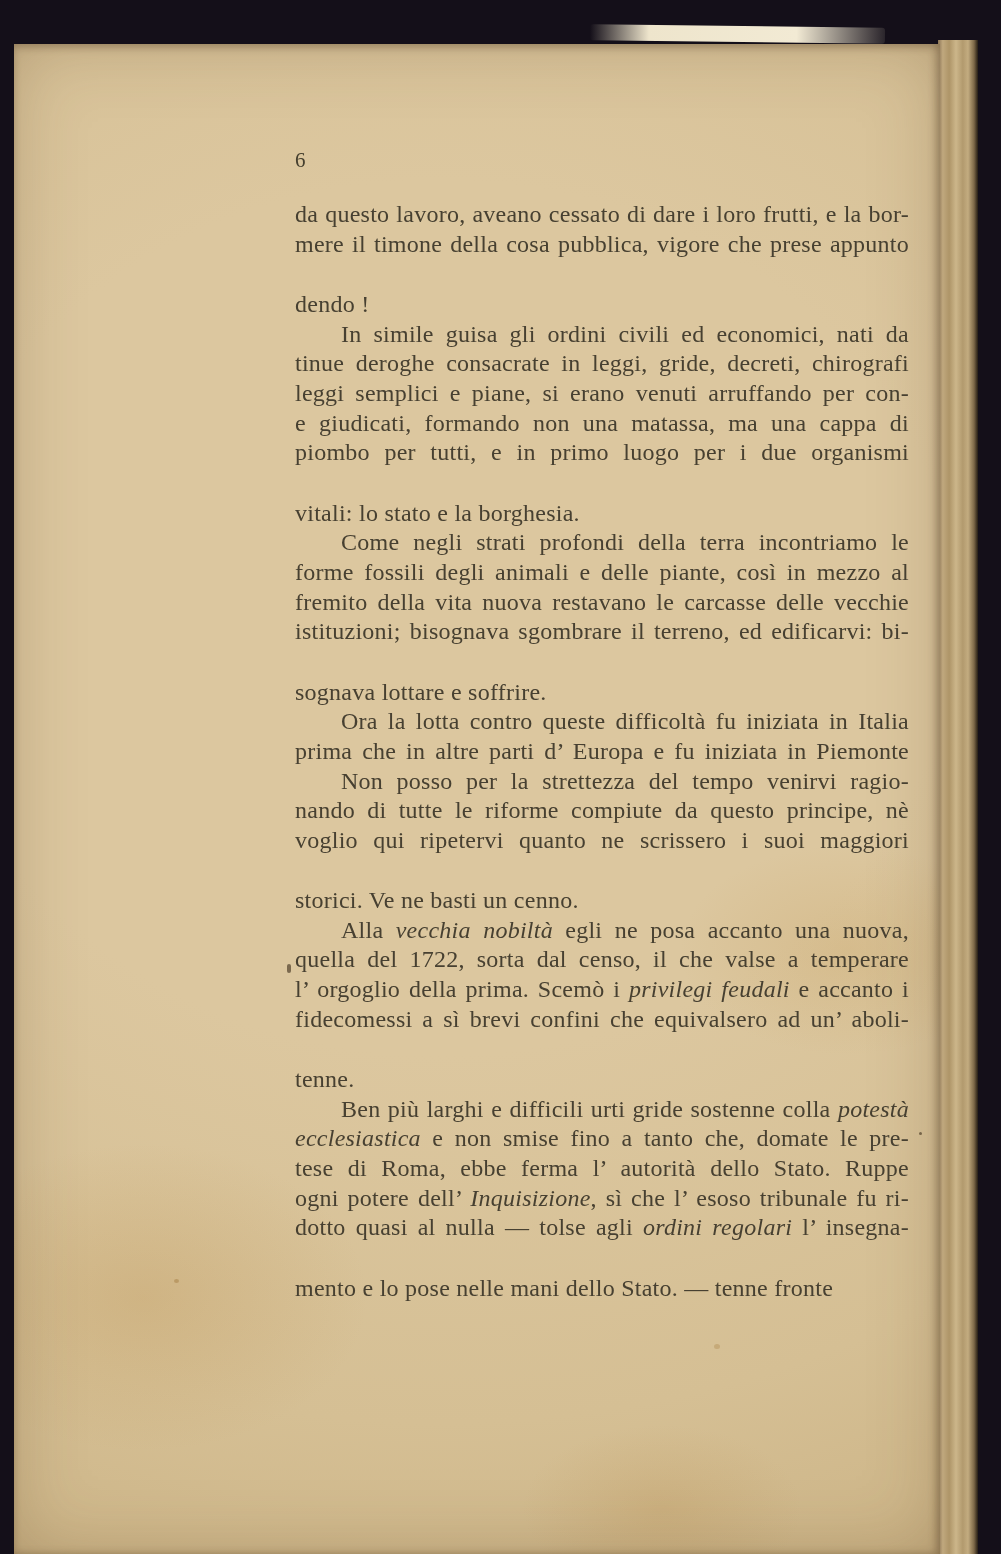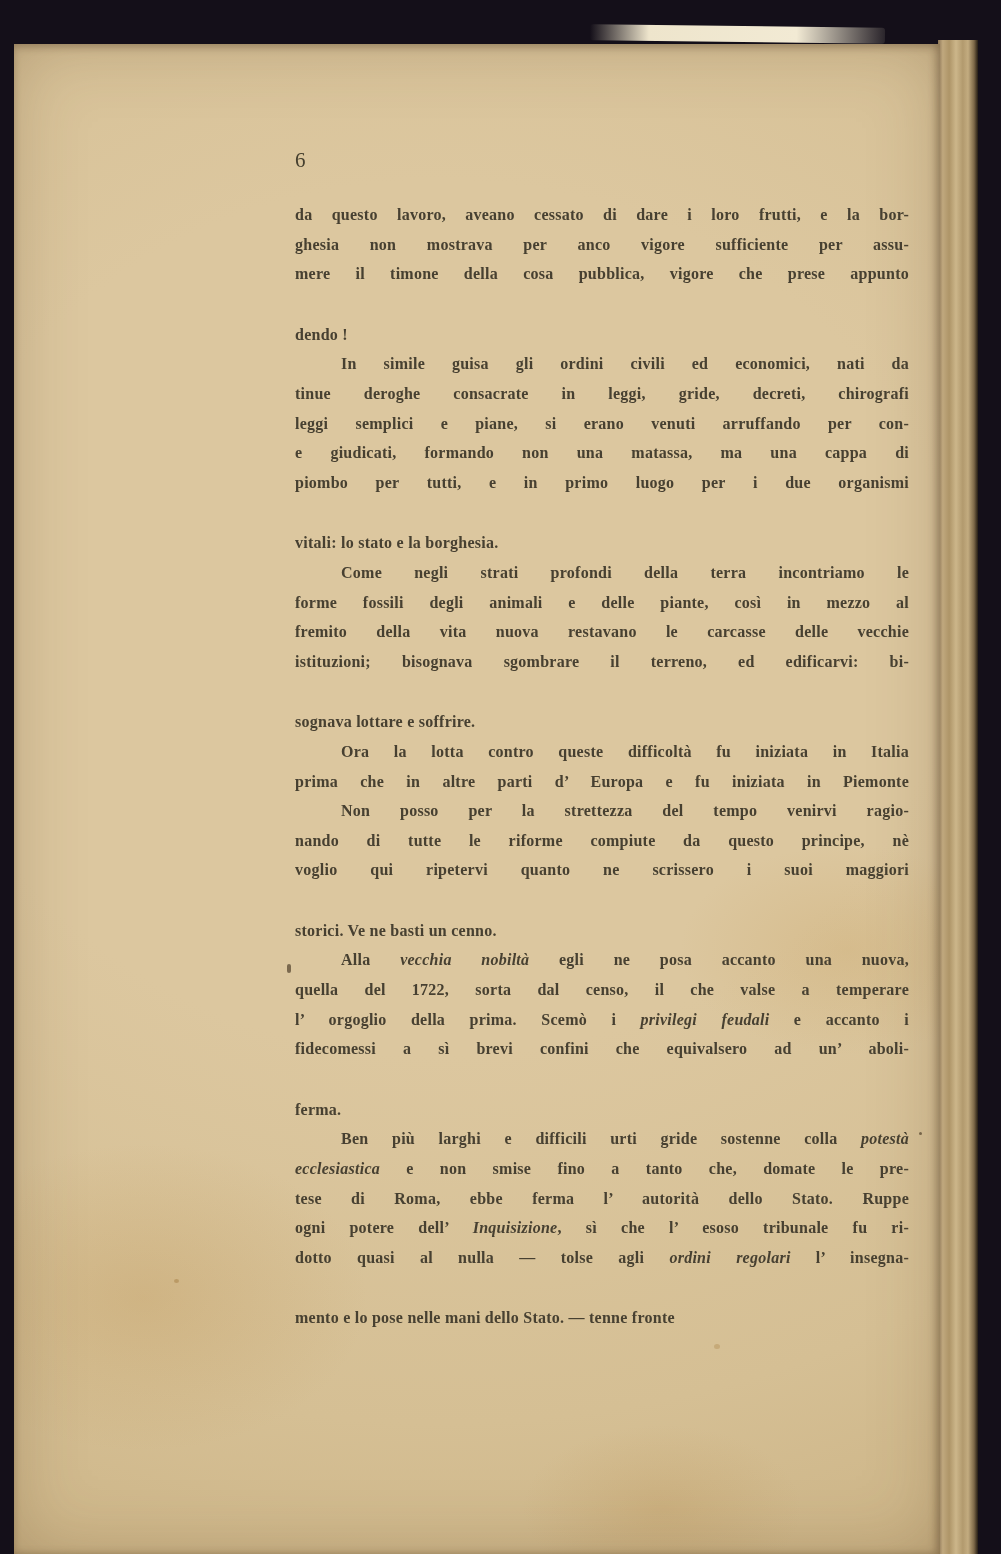--- a/index.html
+++ b/index.html
@@ -64,24 +64,23 @@
     top: 104px;
     width: 614px;
   }
   .page-number {
     font-size: 21px;
     color: #46402f;
     letter-spacing: 0.5px;
     margin-bottom: 27px;
   }
   .text-block {
-    font-size: 16px;
+    font-size: 24px;
     color: #474031;
     letter-spacing: 0.25px;
-    font-weight: bold;
   }
   .line {
     line-height: 29.6px;
     height: 29.6px;
     text-align: justify;
     text-align-last: justify;
     white-space: normal;
   }
   .line.indent { text-indent: 46px; }
   .line.last   { text-align-last: left; margin-top: 31px; }
@@ -101,21 +100,20 @@
     <div class="speck" style="left:273px; top:920px; width:4px; height:9px; border-radius:2px;"></div>
     <div class="speck" style="left:905px; top:1088px; width:3px; height:3px;"></div>
     <div class="speck" style="left:160px; top:1235px; width:5px; height:4px; background:rgba(160,120,60,0.45);"></div>
     <div class="speck" style="left:700px; top:1300px; width:6px; height:5px; background:rgba(170,130,70,0.35);"></div>
 
     <div class="content">
       <div class="page-number">6</div>
       <div class="text-block" id="text-block">
           <div class="paragraph">
             <div class="line"><span>da questo lavoro, aveano cessato di dare i loro frutti, e la bor-</span></div>
-            <div class="line"><span>ghesia non mostrava per anco vigore sufficiente per assu-</span></div>
             <div class="line"><span>mere il timone della cosa pubblica, vigore che prese appunto</span></div>
             <div class="line last"><span>dendo !</span></div>
           </div>
           <div class="paragraph">
             <div class="line indent"><span>In simile guisa gli ordini civili ed economici, nati da</span></div>
             <div class="line"><span>tinue deroghe consacrate in leggi, gride, decreti, chirografi</span></div>
             <div class="line"><span>leggi semplici e piane, si erano venuti arruffando per con-</span></div>
             <div class="line"><span>e giudicati, formando non una matassa, ma una cappa di</span></div>
             <div class="line"><span>piombo per tutti, e in primo luogo per i due organismi</span></div>
             <div class="line last"><span>vitali: lo stato e la borghesia.</span></div>
@@ -135,21 +133,21 @@
             <div class="line indent"><span>Non posso per la strettezza del tempo venirvi ragio-</span></div>
             <div class="line"><span>nando di tutte le riforme compiute da questo principe, nè</span></div>
             <div class="line"><span>voglio qui ripetervi quanto ne scrissero i suoi maggiori</span></div>
             <div class="line last"><span>storici. Ve ne basti un cenno.</span></div>
           </div>
           <div class="paragraph">
             <div class="line indent"><span>Alla </span><span class="it">vecchia nobiltà</span><span> egli ne posa accanto una nuova,</span></div>
             <div class="line"><span>quella del 1722, sorta dal censo, il che valse a temperare</span></div>
             <div class="line"><span>l’ orgoglio della prima. Scemò i </span><span class="it">privilegi feudali</span><span> e accanto i</span></div>
             <div class="line"><span>fidecomessi a sì brevi confini che equivalsero ad un’ aboli-</span></div>
-            <div class="line last"><span>ferma.</span></div>
+            <div class="line last"><span>tenne.</span></div>
           </div>
           <div class="paragraph">
             <div class="line indent"><span>Ben più larghi e difficili urti gride sostenne colla </span><span class="it">potestà</span></div>
             <div class="line"><span class="it">ecclesiastica</span><span> e non smise fino a tanto che, domate le pre-</span></div>
             <div class="line"><span>tese di Roma, ebbe ferma l’ autorità dello Stato. Ruppe</span></div>
             <div class="line"><span>ogni potere dell’ </span><span class="it">Inquisizione</span><span>, sì che l’ esoso tribunale fu ri-</span></div>
             <div class="line"><span>dotto quasi al nulla — tolse agli </span><span class="it">ordini regolari</span><span> l’ insegna-</span></div>
             <div class="line last"><span>mento e lo pose nelle mani dello Stato. — tenne fronte</span></div>
           </div>
         </div>

